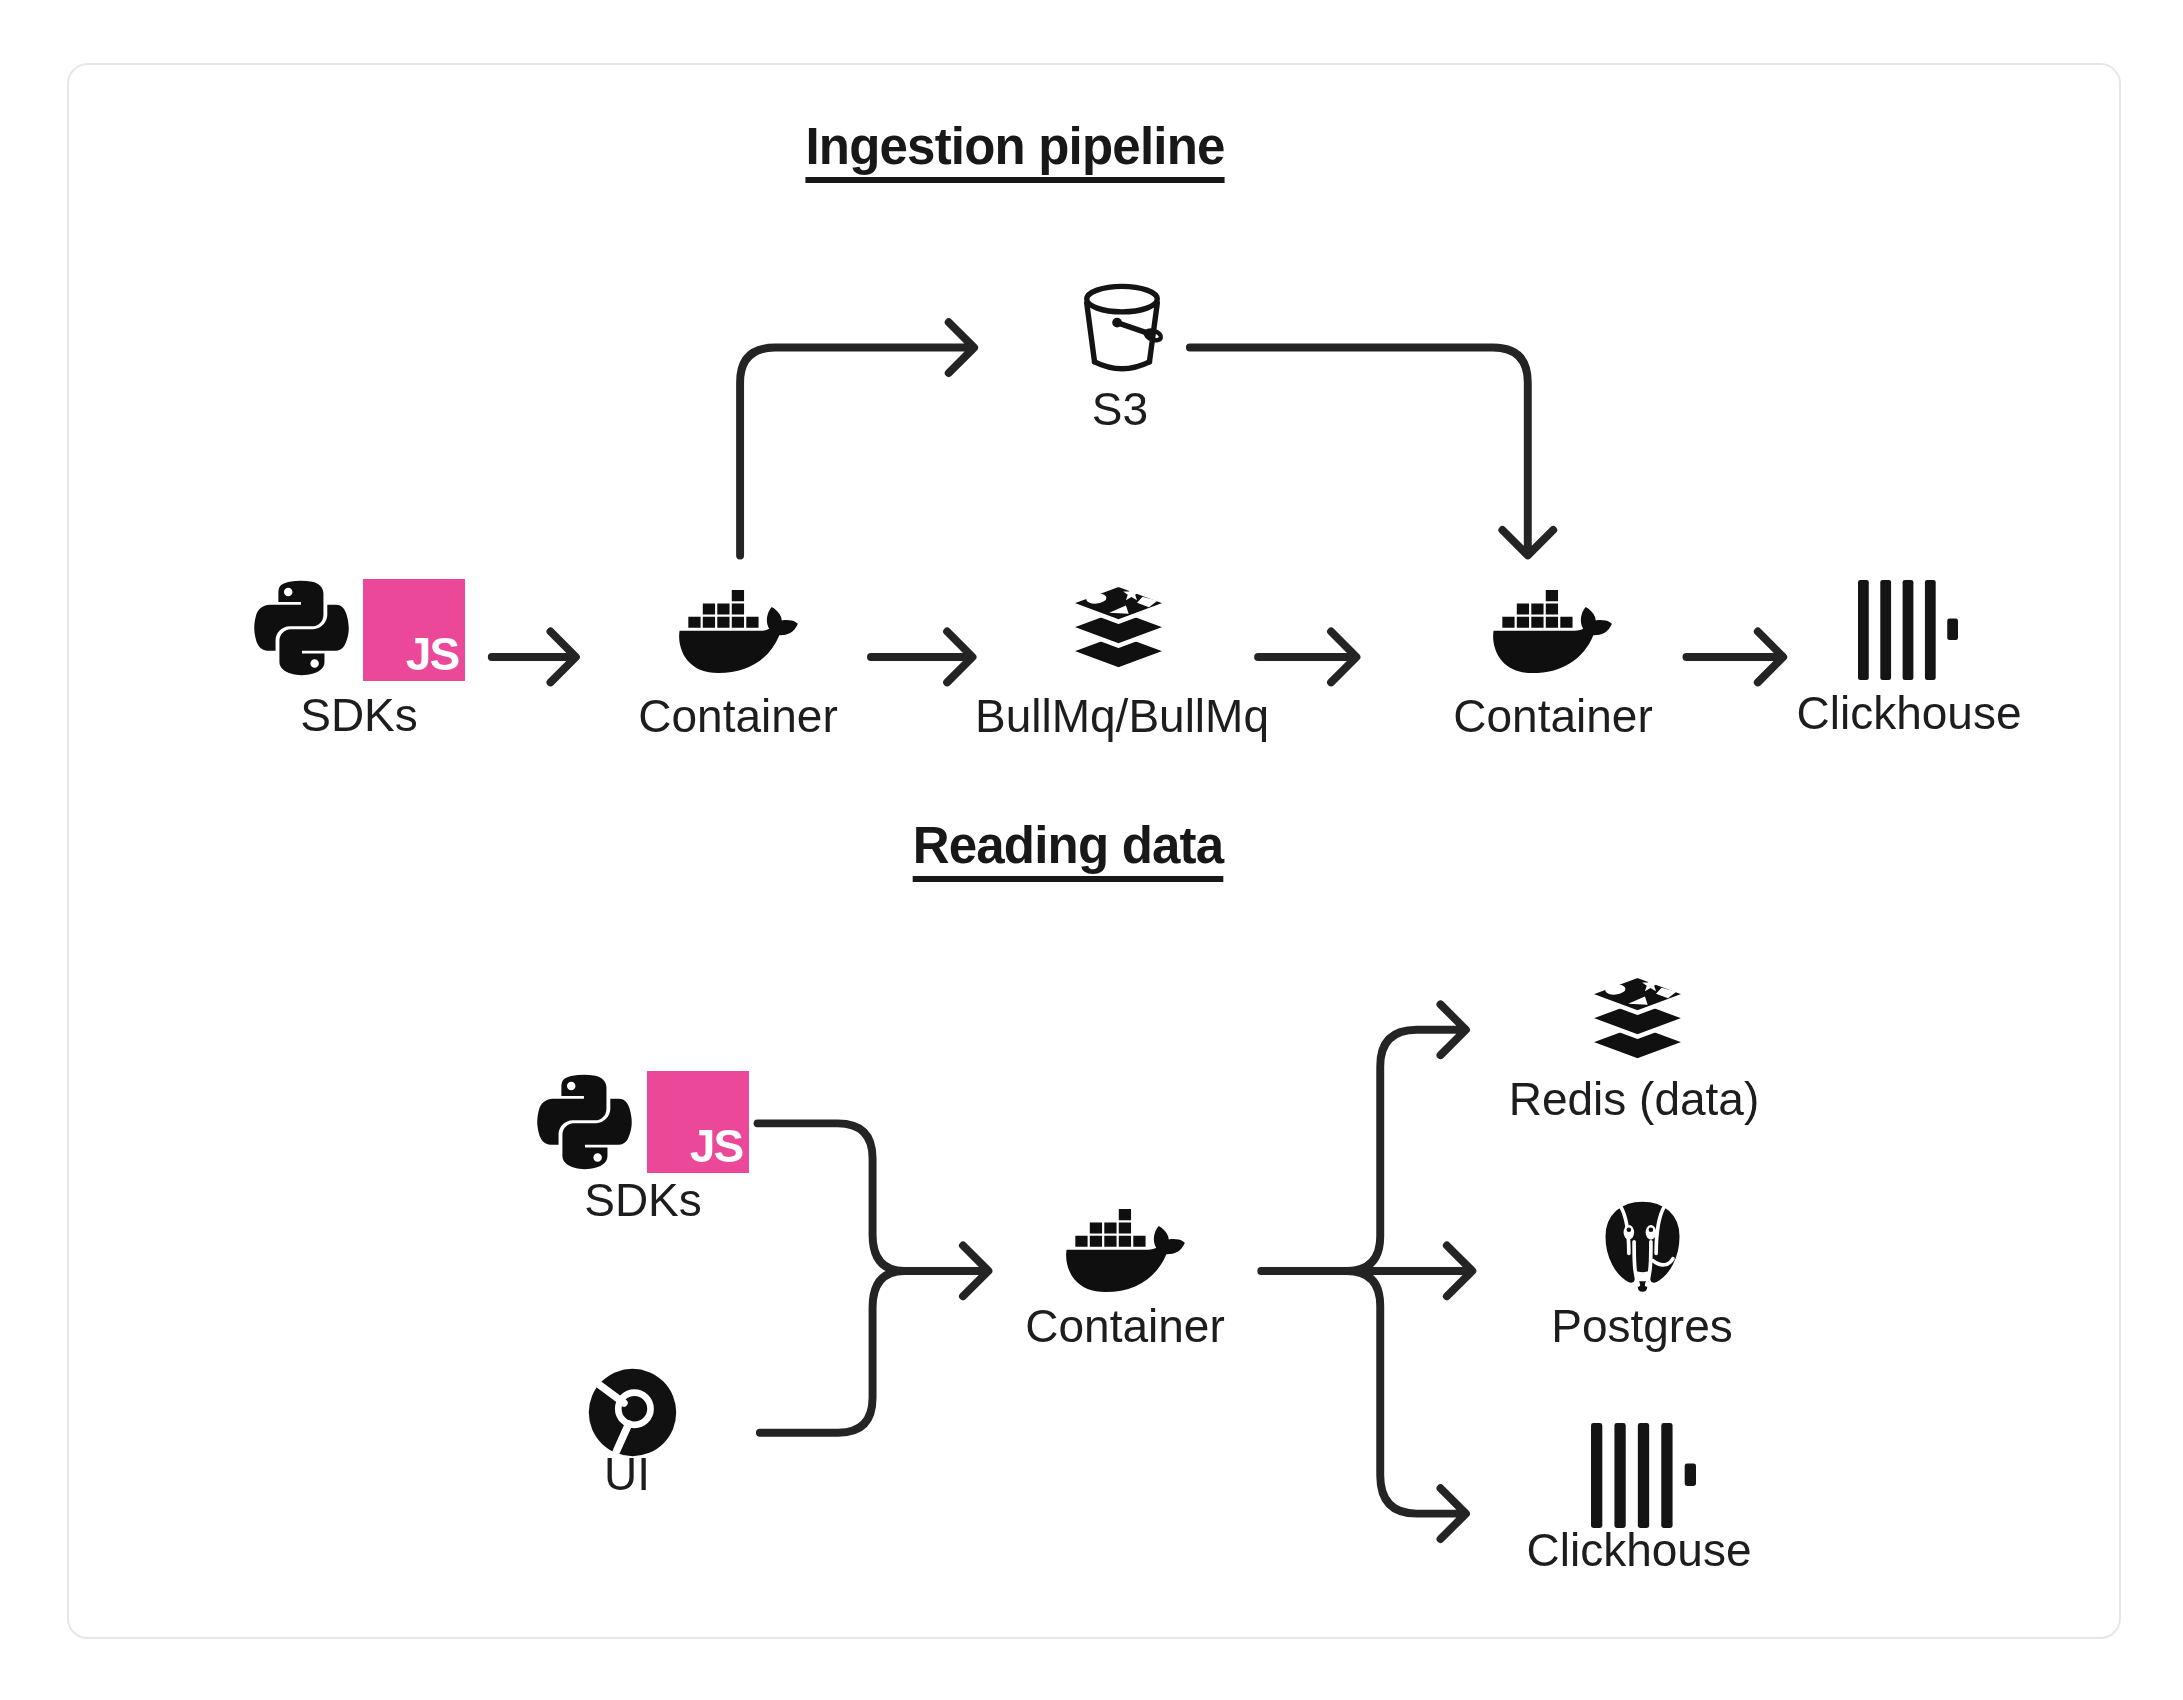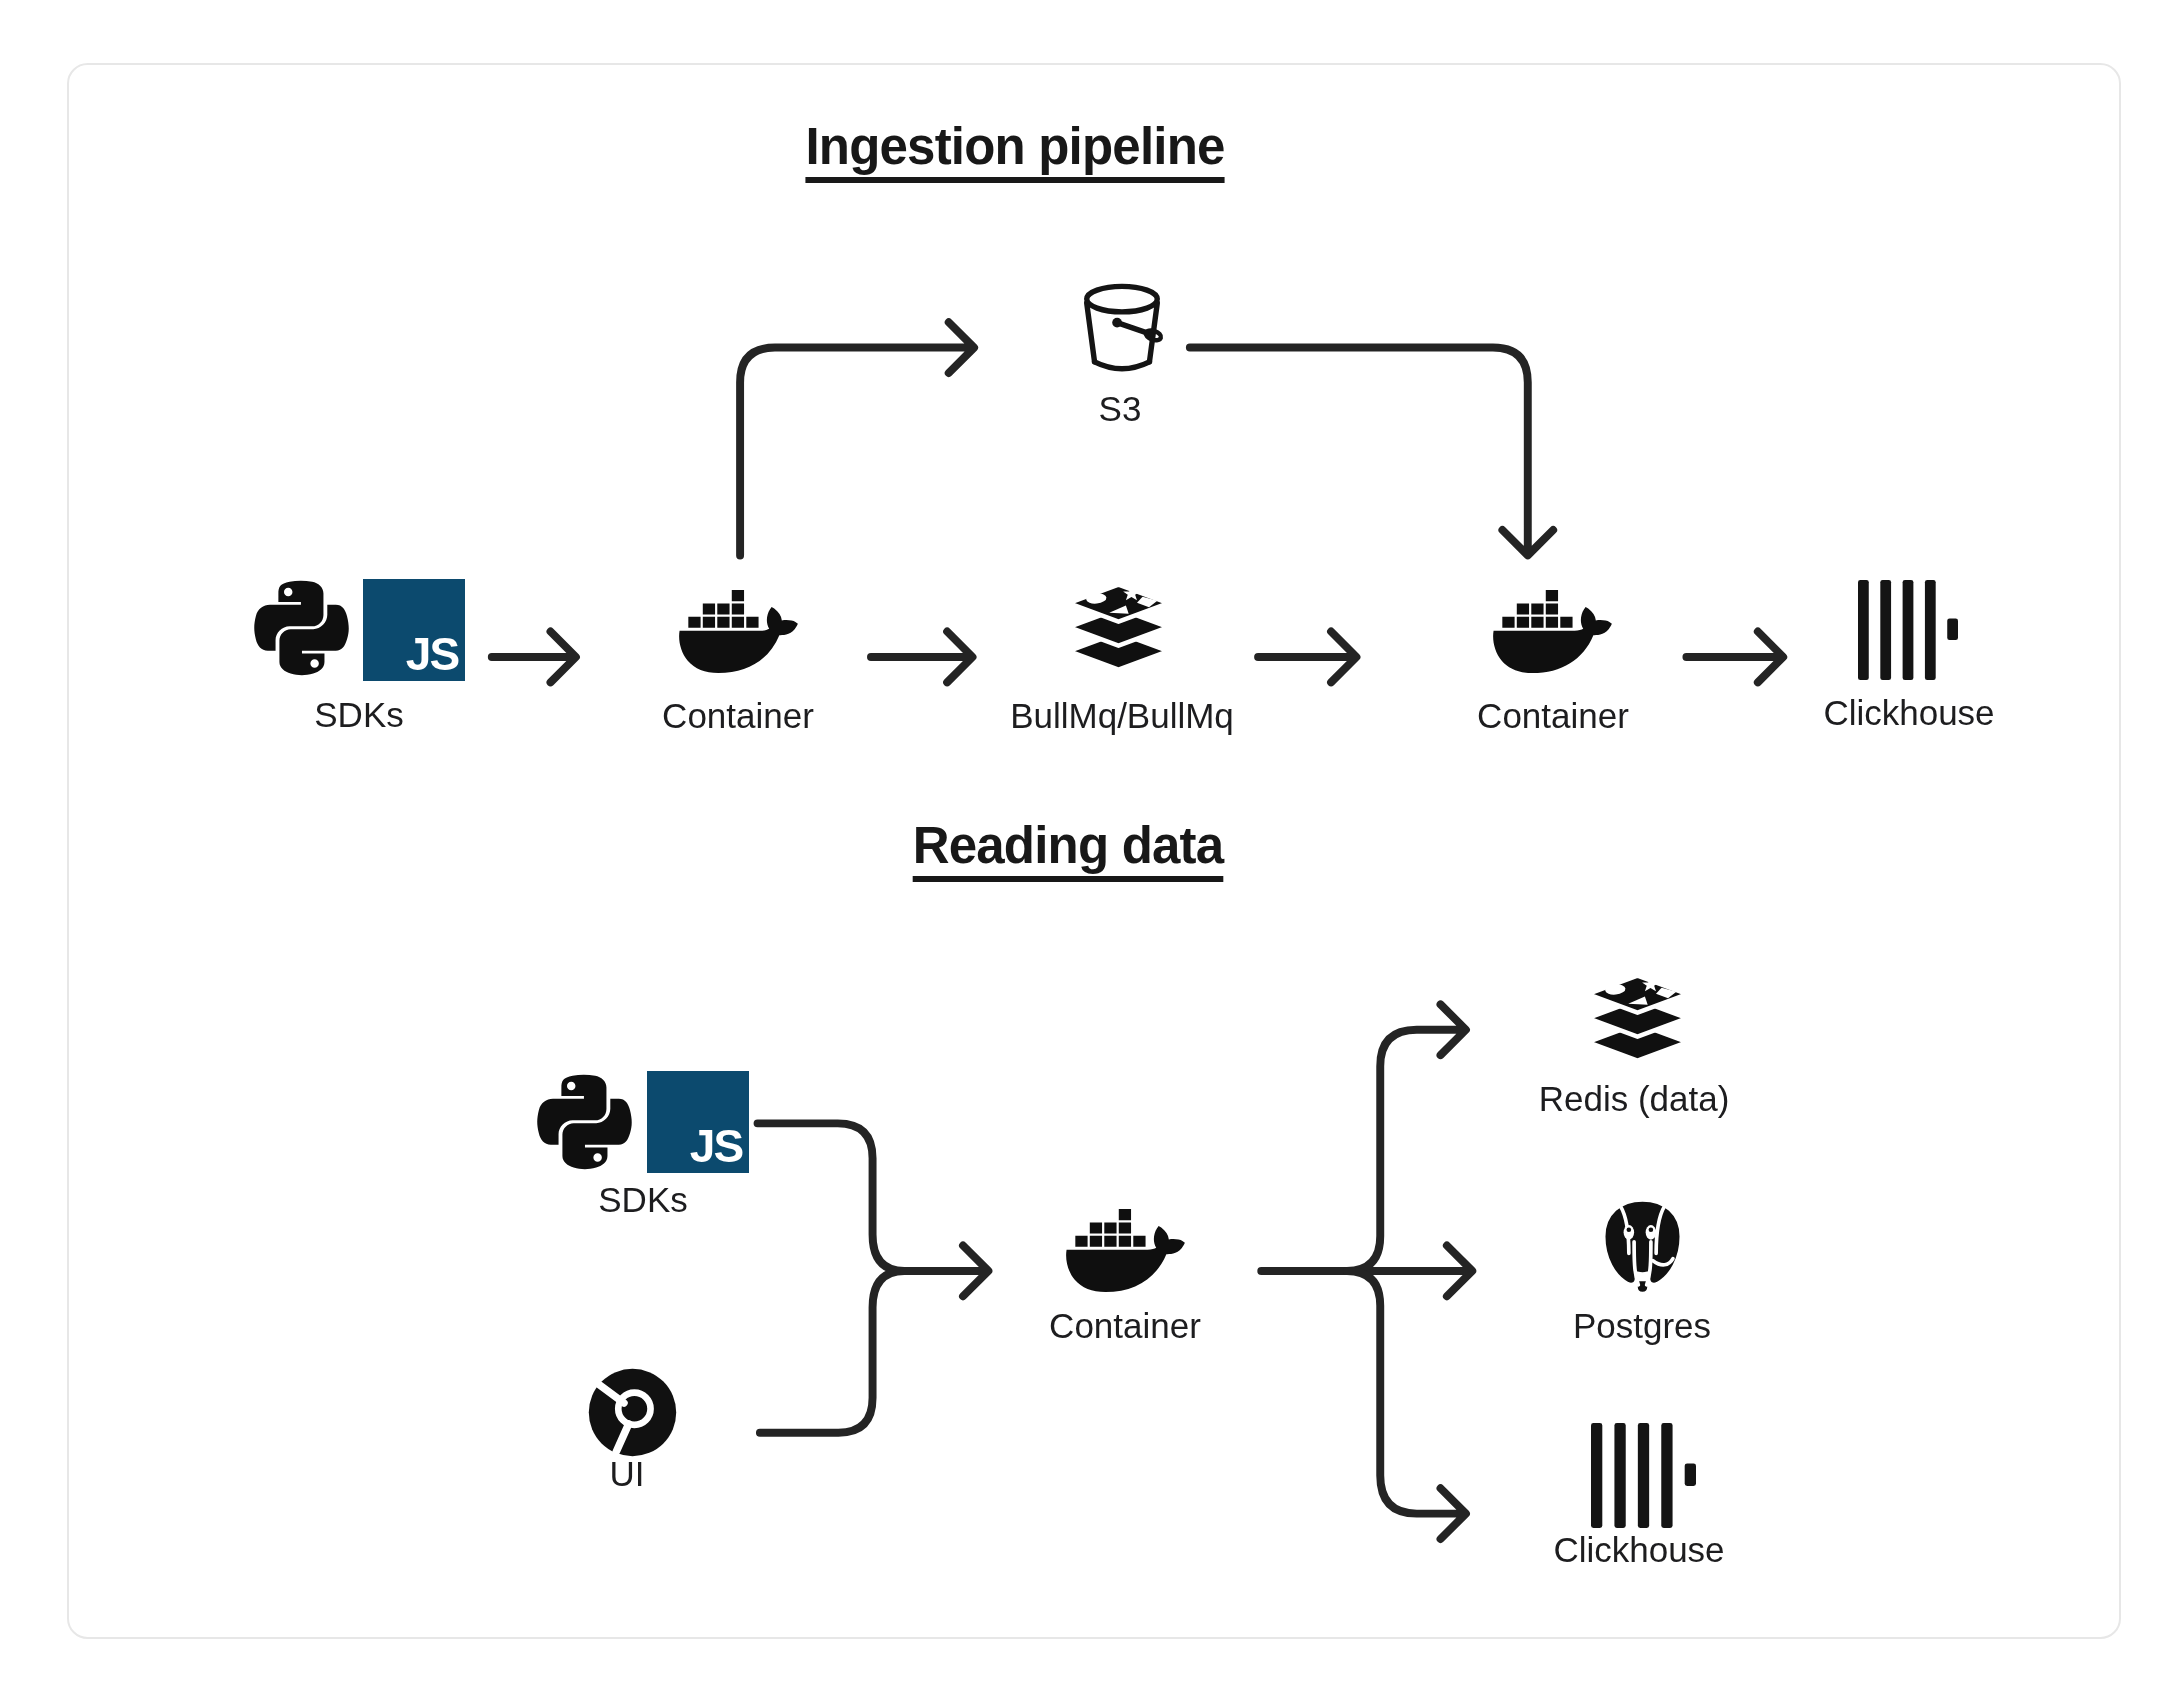--- a/index.html
+++ b/index.html
@@ -12,25 +12,25 @@
     background:#ffffff;border:2.4px solid #e7e7e7;border-radius:20.6px;
   }
   .section-title{
     position:absolute;transform:translateX(-50%);
     font-size:51px;font-weight:bold;letter-spacing:-0.8px;color:#181818;
     text-decoration:underline;text-decoration-thickness:5.6px;text-underline-offset:12.7px;
     text-decoration-skip-ink:auto;white-space:nowrap;
   }
   .label{
     position:absolute;transform:translate(-50%,-50%);
-    font-size:35px;color:#1d1d1f;white-space:nowrap;
+    font-size:46px;color:#1d1d1f;white-space:nowrap;
   }
   .icon{position:absolute;}
   .js-badge{
-    position:absolute;background:#0c4a6e;display:flex;align-items:flex-end;justify-content:flex-end;
+    position:absolute;background:#ec4899;display:flex;align-items:flex-end;justify-content:flex-end;
     box-sizing:border-box;padding:4.8px 6.3px;
   }
   .js-badge span{color:#ffffff;font-weight:bold;font-size:46px;line-height:0.95;letter-spacing:-1.6px;}
   svg.connectors{position:absolute;left:0;top:0;}
 </style>
 </head>
 <body>
 
 <div class="canvas">
   <div class="card"></div>

